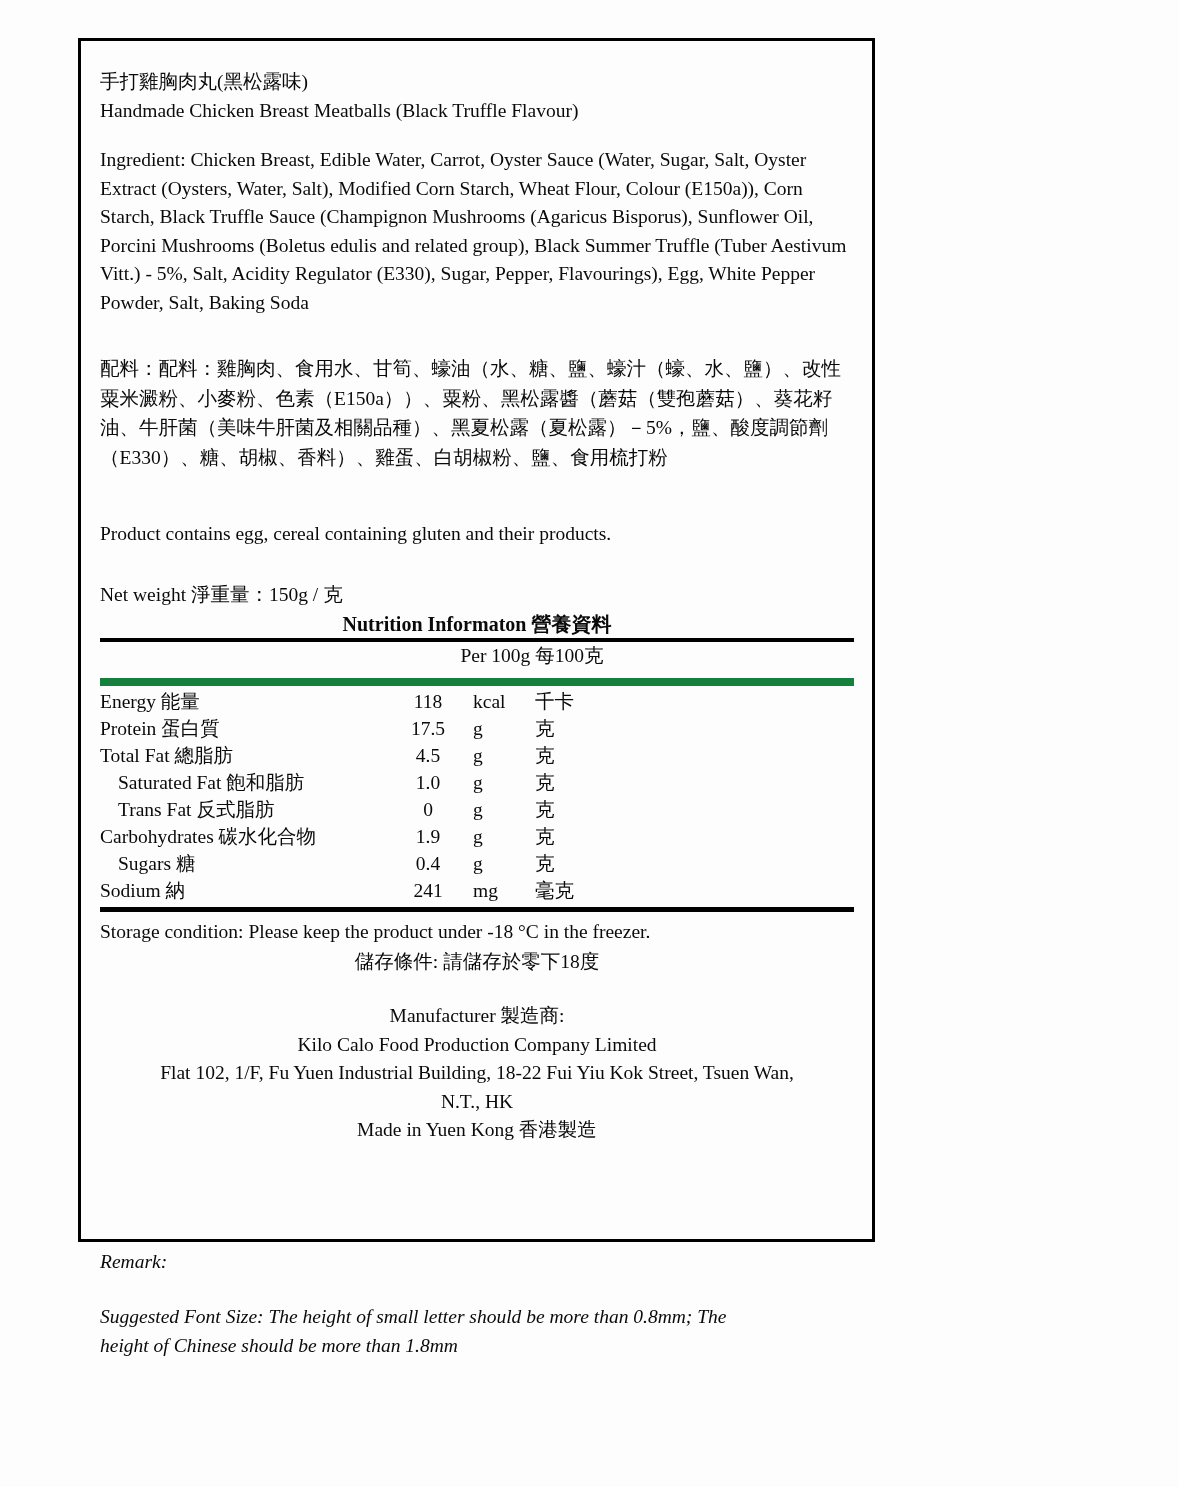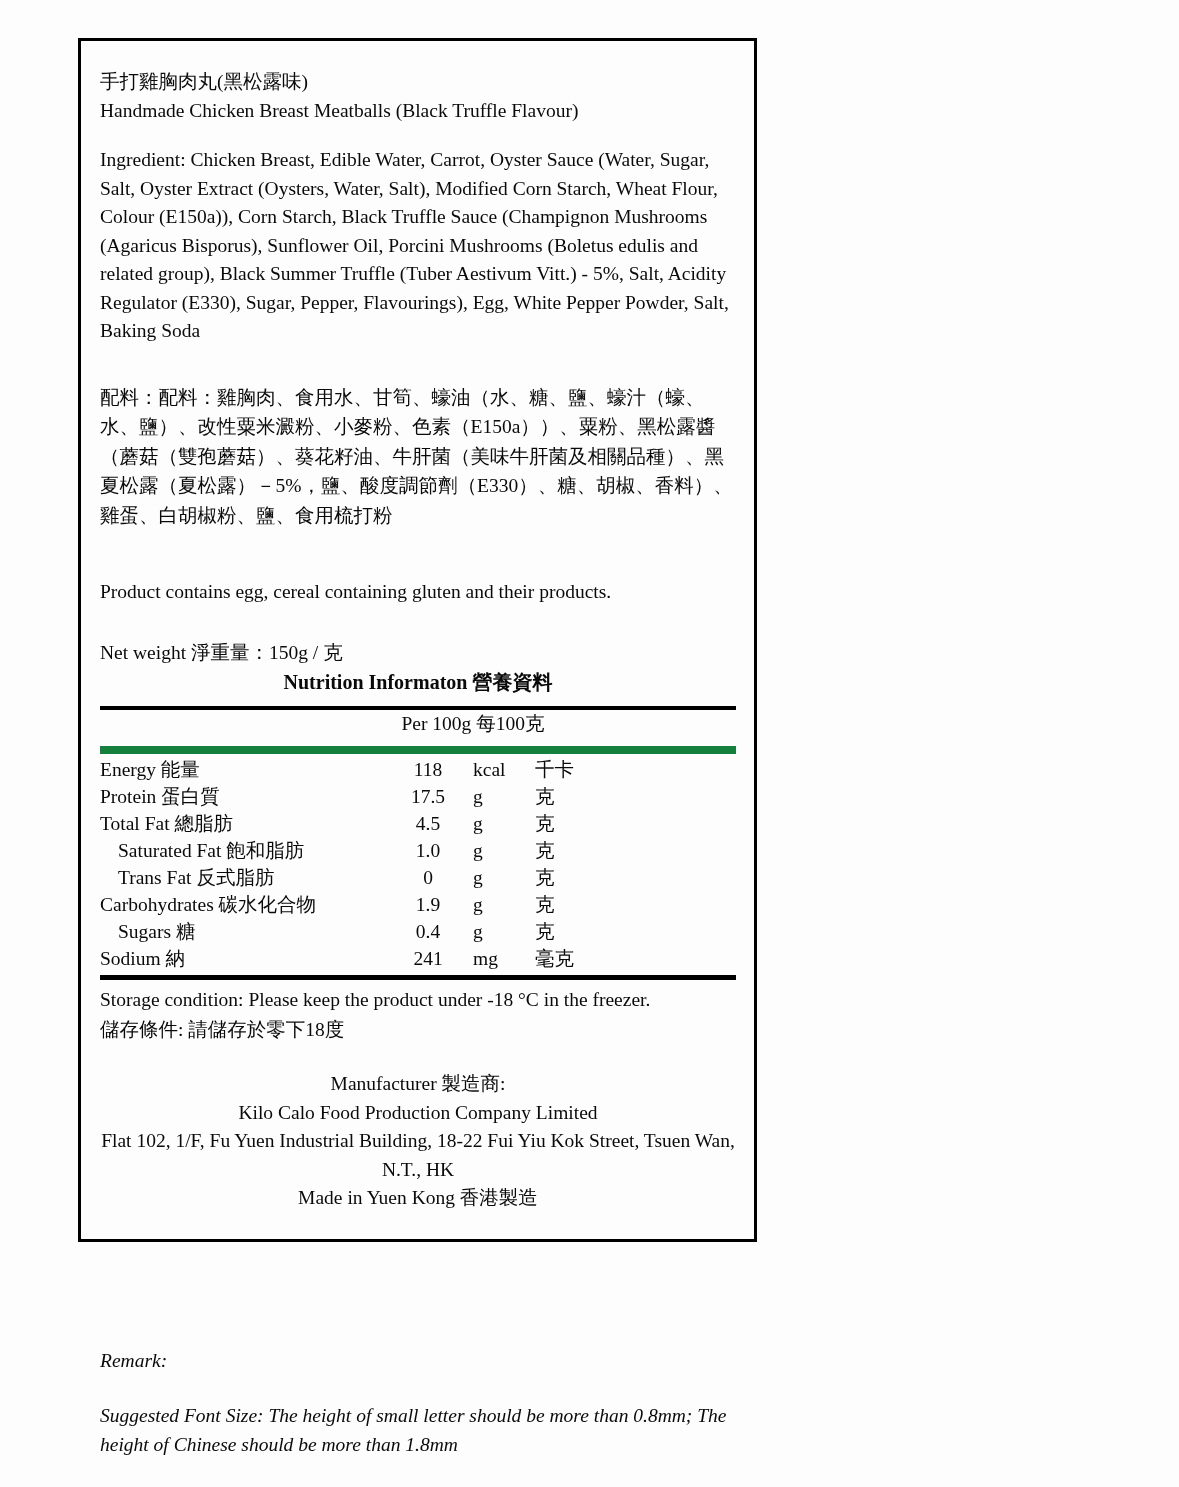--- a/index.html
+++ b/index.html
@@ -3,53 +3,53 @@
 <meta charset="utf-8">
 <style>
   html,body{margin:0;padding:0;}
   body{
     width:1179px;height:1487px;background:#fdfdfd;color:#0a0a0a;
     font-family:"Liberation Serif","DejaVu Serif",serif;
     font-size:19.5px;line-height:28.5px;position:relative;
     -webkit-font-smoothing:antialiased;
   }
   .label-box{
-    position:absolute;left:78px;top:38px;width:679px;height:1204px;
+    position:absolute;left:78px;top:38px;width:797px;height:1204px;
     border:3px solid #000;box-sizing:border-box;
     padding:26px 18px 0 19px;background:#fdfdfd;overflow:hidden;
   }
   .title-block div{line-height:29px;}
   .ingredients{margin-top:21px;}
   .ingredients .zh{line-height:29.5px;margin-top:37px;}
   .allergen{margin-top:48px;}
   .allergen .zh{line-height:29.5px;}
   .net-weight{margin-top:32px;}
   .nutrition{margin-top:2px;}
   .nt-title{
     text-align:center;font-weight:bold;font-size:20px;line-height:26px;
-    border-bottom:4px solid #000;padding-bottom:11px;
+    border-bottom:4px solid #000;padding-bottom:1px;
   }
   .nt-per{
     text-align:center;line-height:24px;padding:2px 0 10px 110px;
     border-bottom:8px solid #15803d;
   }
   .nt-body{border-bottom:5px solid #000;padding:2px 0 3px 0;}
   .nt-row{display:grid;grid-template-columns:283px 90px 62px 1fr;line-height:27px;}
   .nt-label{padding-left:0;}
   .nt-label.indent{padding-left:18px;}
   .nt-value{text-align:center;}
   .nt-unit,.nt-unit-zh{text-align:left;}
   .storage{margin-top:6px;}
-  .storage .zh{line-height:29.5px;}
+  .storage .zh{line-height:29.5px;text-align:center;}
   .best-before{margin-top:38px;}
   .best-before div{line-height:29px;}
   .manufacturer{margin-top:26px;text-align:center;}
   .manufacturer div{line-height:28.6px;}
   .remark-block{
-    position:absolute;left:100px;top:1347px;width:700px;
+    position:absolute;left:100px;top:1248px;width:700px;
     font-style:italic;
   }
   .remark-note{margin-top:25px;line-height:29px;}
 </style>
 </head>
 <body>
 
 <div class="label-box">
 
   <div class="title-block">

